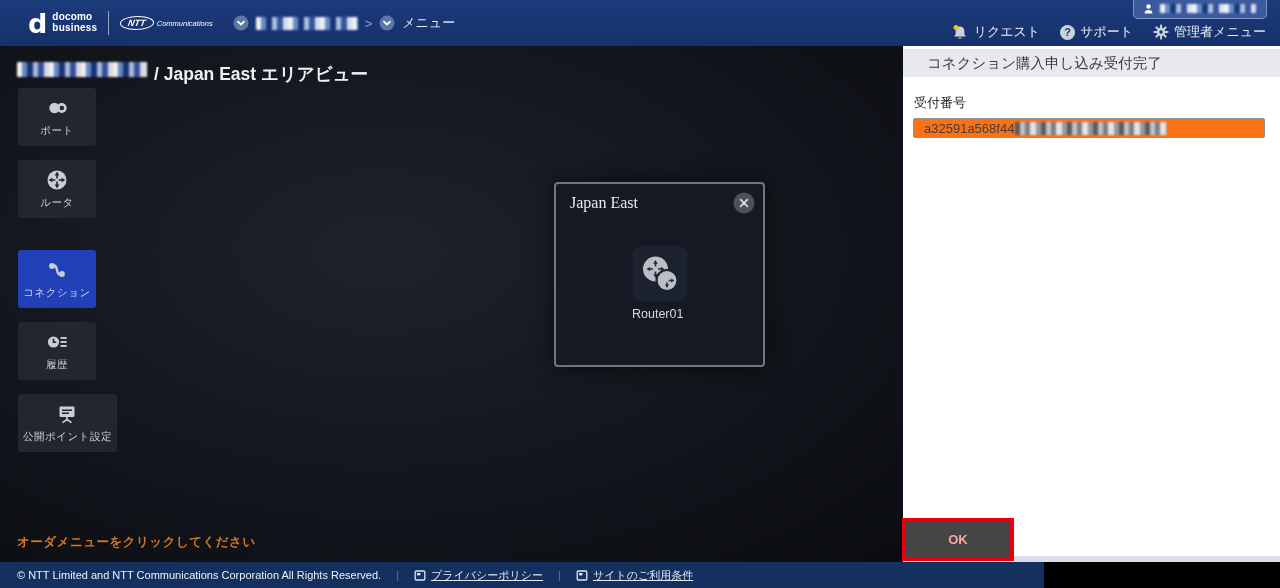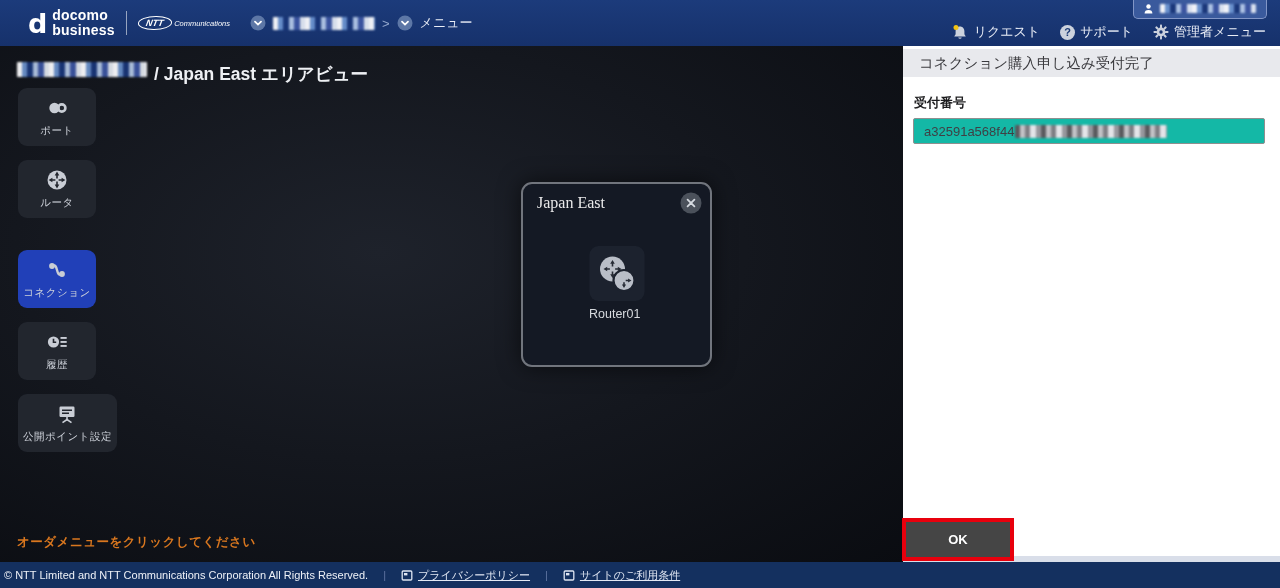--- a/index.html
+++ b/index.html
@@ -6,21 +6,21 @@
   html,body { width:1280px; height:588px; overflow:hidden; background:#000;
               font-family:"Liberation Sans","DejaVu Sans",sans-serif; }
   .stage { position:relative; width:1280px; height:588px; overflow:hidden; }
 
   
   .navbar { position:absolute; top:0; left:0; width:1280px; height:46px;
             background:linear-gradient(#1c3b7b,#16316b); z-index:6; }
   .nav-left { position:absolute; left:28px; top:0; height:46px; display:flex; align-items:center; }
   .d-glyph { color:#fff; font-size:27px; font-weight:bold; line-height:1; margin-right:5px;
              font-family:"DejaVu Sans",sans-serif; }
-  .logo-stack { color:#fff; font-weight:bold; font-size:14px; line-height:1.08; letter-spacing:.2px; }
+  .logo-stack { color:#fff; font-weight:bold; font-size:10px; line-height:1.08; letter-spacing:.2px; }
   .nav-divider { width:1px; height:24px; background:rgba(255,255,255,.55); margin:0 11px; }
   .ntt-logo { display:flex; align-items:center; color:#fff; }
   .ntt-oval { border:1.5px solid #fff; border-radius:50%; padding:1px 7px; font-weight:bold;
               font-style:italic; font-size:9px; transform:skewX(-10deg); }
   .ntt-sub { font-style:italic; font-size:7.5px; margin-left:3px; }
   .crumbs { display:flex; align-items:center; margin-left:20px; gap:7px; color:#e9edf6; font-size:13px; }
   .crumb-sep { color:#93a7cd; font-size:13px; }
   .nav-right { position:absolute; right:14px; bottom:5px; display:flex; align-items:center; gap:20px;
                color:#e9edf6; font-size:13px; }
   .nav-item { display:flex; align-items:center; gap:5px; cursor:pointer; }
@@ -39,60 +39,60 @@
   .redacted.gray { background:repeating-linear-gradient(90deg,
       #5a5a5e 0 5px, #c2c2c6 5px 10px, #7e7e84 10px 15px, #e4e4e8 15px 21px, #97979d 21px 26px); }
 
   
   .canvas { position:absolute; top:46px; left:0; width:903px; height:516px;
             background:radial-gradient(ellipse 760px 430px at 42% 40%, #1e222b 0%, #14171e 48%, #0a0c11 100%); }
   .page-title { position:absolute; left:17px; top:16px; display:flex; align-items:flex-start; gap:7px;
                 color:#eef0f4; font-size:17.5px; font-weight:bold; }
 
   .sidebar { position:absolute; left:18px; top:42px; display:flex; flex-direction:column; gap:14px; }
-  .tile { min-width:78px; height:58px; padding:0 5px; border-radius:9px; background:#22262e;
+  .tile { min-width:78px; height:58px; padding:0 5px; border-radius:3px; background:#22262e;
           display:flex; flex-direction:column; align-items:center; justify-content:center; gap:4px;
           cursor:pointer; width:max-content; }
   .tile.selected { background:#2140b8;margin-top:18px; }
   .tlabel { font-size:10.5px; color:#ced2da; letter-spacing:.5px; white-space:nowrap; }
   .ticon { height:24px; display:flex; align-items:center; }
 
   .hint { position:absolute; left:17px; bottom:11px; color:#d9771f; font-weight:bold; font-size:12.5px;
           letter-spacing:.5px; }
 
   
-  .modal { position:absolute; left:521px; top:136px; width:191px; height:185px;
-           background:#141924; border:2px solid #71757d; border-radius:11px;
+  .modal { position:absolute; left:554px; top:136px; width:211px; height:185px;
+           background:#141924; border:2px solid #71757d; border-radius:4px;
            box-shadow:0 0 22px rgba(0,0,0,.6); }
   .modal-title { position:absolute; left:14px; top:10px; color:#e9e9ea; font-size:16px;
                  font-family:"Liberation Serif","DejaVu Serif",serif; }
   .modal-close { position:absolute; right:8px; top:8px; width:22px; height:22px; cursor:pointer; }
   .node { position:absolute; left:50%; top:62px; transform:translateX(-50%);
           display:flex; flex-direction:column; cursor:pointer; }
   .node-tile { width:55px; height:55px; border-radius:9px; background:#1c222e;
                display:flex; align-items:center; justify-content:center; }
   .node-label { margin-top:6px; color:#d7dade; font-size:12.5px; }
 
   
   .panel { position:absolute; left:903px; top:46px; width:377px; height:516px; background:#ffffff;
            border-bottom:6px solid #d9dee9; }
   .band { margin-top:3px; height:28px; background:#e8e9ed; display:flex; align-items:center;
-          padding-left:16px; color:#3a3a3e; font-size:14.5px; }
-  .receipt-label { margin:17px 0 6px 11px; font-size:13px; font-weight:bold; color:#1d1d1f; }
-  .receipt-field { margin-left:10px; width:352px; height:26px; background:#14b8a6;
+          padding-left:24px; color:#3a3a3e; font-size:14.5px; }
+  .receipt-label { margin:17px 0 6px 11px; font-size:13px; font-weight:normal; color:#1d1d1f; }
+  .receipt-field { margin-left:10px; width:352px; height:20px; background:#f97316;
                    border:1px solid #8f8f8f; border-radius:2px; display:flex; align-items:center;
                    padding:0 10px; font-size:13px; color:#3f3f44; }
   .ok-wrap { position:absolute; left:-1px; bottom:-5px; border:4px solid #e8000d; }
-  .ok-btn { width:104px; height:35px; background:#454545; color:#ffffff; border:none;
+  .ok-btn { width:104px; height:35px; background:#454545; color:#fca5a5; border:none;
             font-size:13px; font-weight:bold; cursor:pointer;
             font-family:"Liberation Sans","DejaVu Sans",sans-serif; }
 
   
-  .footer { position:absolute; left:0; bottom:0; width:1280px; height:26px; background:#14305f;
-            display:flex; align-items:center; padding-left:4px; color:#eef1f7; font-size:11px; z-index:7; }
+  .footer { position:absolute; left:0; bottom:0; width:1044px; height:26px; background:#14305f;
+            display:flex; align-items:center; padding-left:17px; color:#eef1f7; font-size:11px; z-index:7; }
   .f-div { color:#5f74a0; margin:0 15px; }
   .f-link { display:flex; align-items:center; gap:5px; color:#e2e8f4; text-decoration:underline;
             cursor:pointer; }
 </style>
 </head>
 <body>
 
 <div class="stage">
 
   <header class="navbar">

